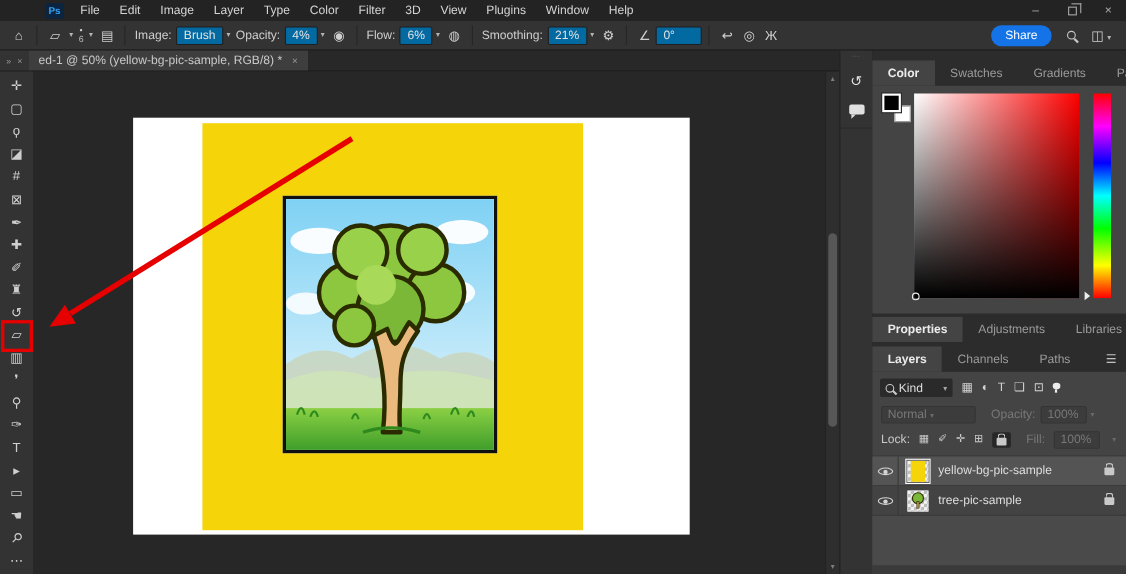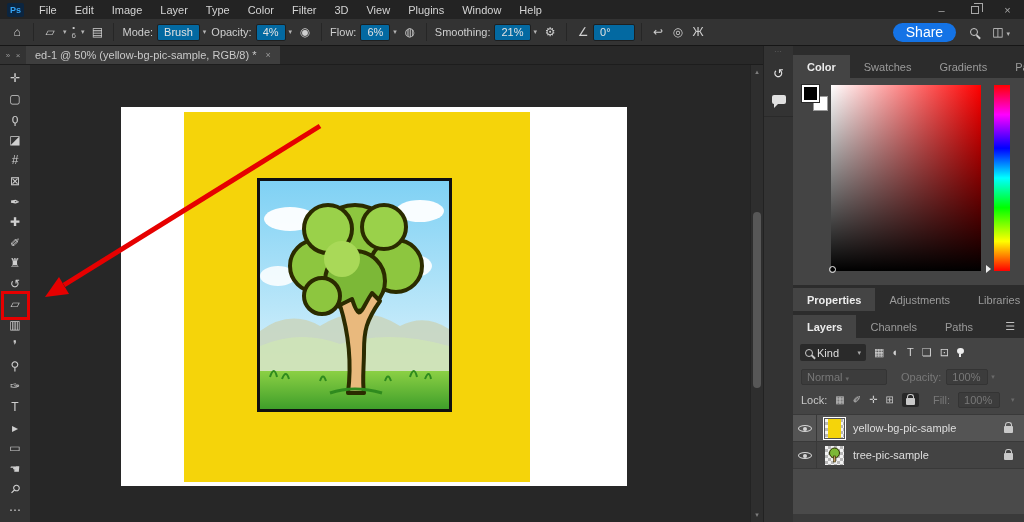--- a/index.html
+++ b/index.html
@@ -1,42 +1,42 @@
 <!DOCTYPE html>
 <html style="--accent-blue: #1473e6; --highlight-red: #e60000; --doc-yellow: #f5d40a; --logo-blue: #34a3f5; --logo-bg: #0b2540;"><head>
 <meta charset="utf-8">
 <style>
   * { box-sizing: border-box; margin: 0; padding: 0; }
   html,body { width:1024px; height:522px; overflow:hidden; }
   body { font-family:"Liberation Sans", sans-serif; background:#272727; }
   .app { position:relative; width:1024px; height:522px; background:#272727; color:#d8d8d8; font-size:11px; overflow:hidden; }
 
   
-  .titlebar { height:19px; background:#232323; display:flex; align-items:center; }
+  .titlebar { height:19px; background:#232323; display:flex; align-items:center;padding-left:34px; }
   .pslogo { width:17px; height:14px; margin:0 6px 0 7px; background:var(--logo-bg,#0b2540); color:var(--logo-blue,#34a3f5);
             font-size:9px; font-weight:bold; display:flex; align-items:center; justify-content:center; border-radius:2px; }
   .menus { display:flex; }
   .menus span { padding:0 9px; color:#d4d4d4; cursor:default; }
   .winctl { margin-left:auto; display:flex; align-items:center; height:100%; }
   .winctl .wbtn { width:33px; height:100%; display:flex; align-items:center; justify-content:center; color:#a8a8a8; }
   .restore-sq { position:relative; width:8px; height:8px; border:1px solid #a8a8a8; }
   .restore-sq::before { content:""; position:absolute; left:2px; top:-4px; width:8px; height:8px; border:1px solid #a8a8a8; border-bottom:none; border-left:none; }
 
   
   .optionsbar { height:27px; background:#333; border-bottom:1px solid #161616; display:flex; align-items:center; padding:0 7px; }
   .ob-icon { min-width:20px; text-align:center; color:#cfcfcf; font-size:12px; line-height:1; }
   .ob-sep { width:1px; height:18px; background:#262626; margin:0 6px; }
   .ob-label { color:#cfcfcf; margin:0 4px 0 2px; }
   .field { background:#0369a1; border:1px solid #1f1f1f; border-radius:2px; height:17px; line-height:15px; padding:0 6px; color:#e2e2e2; white-space:nowrap; }
   .chev { font-size:7px; color:#b5b5b5; margin:0 3px; }
   .brushprev { display:flex; flex-direction:column; align-items:center; line-height:1; margin:0 2px; color:#cfcfcf; }
   .brushprev .dot { font-size:8px; }
   .brushprev .num { font-size:8px; color:#bdbdbd; }
   .share-btn { background:var(--accent-blue,#1473e6); color:#fff; border-radius:10px; height:19px; padding:0 13px;
-               display:flex; align-items:center; margin-left:auto; font-size:14px; }
+               display:flex; align-items:center; margin-left:auto; font-size:11px; }
   .mag { position:relative; width:8px; height:8px; border:1.5px solid #c9c9c9; border-radius:50%; display:inline-block; }
   .mag::after { content:""; position:absolute; width:5px; height:1.5px; background:#c9c9c9; right:-4px; bottom:-2px; transform:rotate(45deg); }
   .ob-right { display:flex; align-items:center; gap:14px; margin-left:14px; margin-right:4px; }
 
   
   .lower { display:flex; height:476px; }
   .leftcol { width:763px; display:flex; flex-direction:column; }
 
   
   .tabbar { height:19px; background:#282828; display:flex; align-items:stretch; border-bottom:1px solid #1d1d1d; }
@@ -171,21 +171,21 @@
     <span class="ob-sep"></span>
     <span class="ob-icon">▱</span>
     <span class="chev">▾</span>
     <span class="brushprev">
       <span class="dot">•</span>
       <span class="num">6</span>
     </span>
     <span class="chev">▾</span>
     <span class="ob-icon">▤</span>
     <span class="ob-sep"></span>
-    <span class="ob-label">Mode:</span>
+    <span class="ob-label">Image:</span>
     <span class="field"><span>Brush</span></span>
     <span class="chev">▾</span>
     <span class="ob-label">Opacity:</span>
     <span class="field"><span>4%</span></span>
     <span class="chev">▾</span>
     <span class="ob-icon">◉</span>
     <span class="ob-sep"></span>
     <span class="ob-label">Flow:</span>
     <span class="field"><span>6%</span></span>
     <span class="chev">▾</span>

